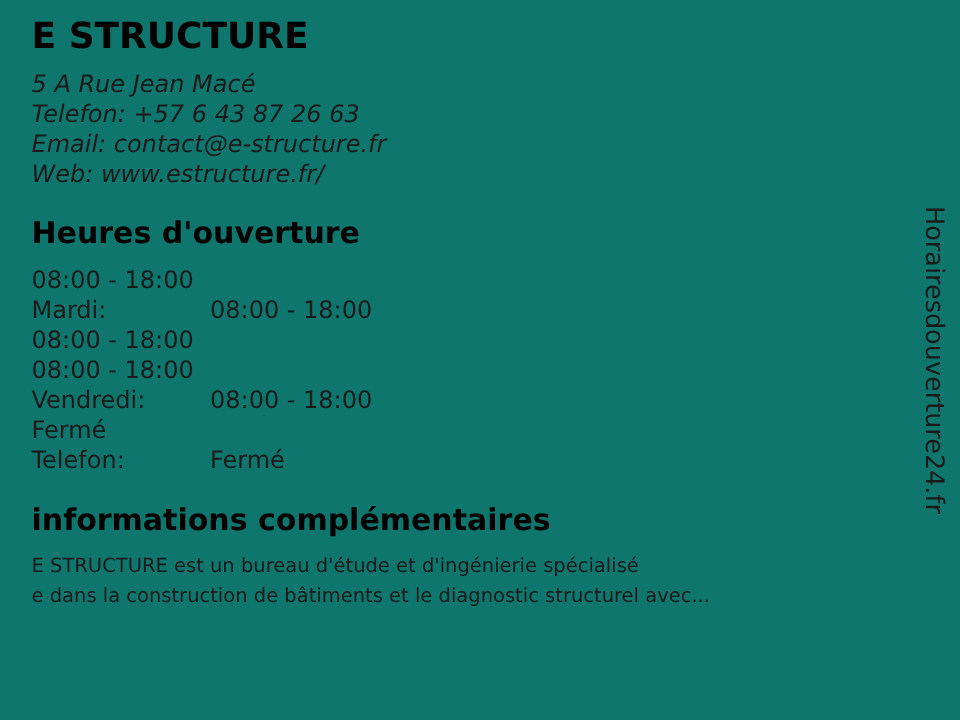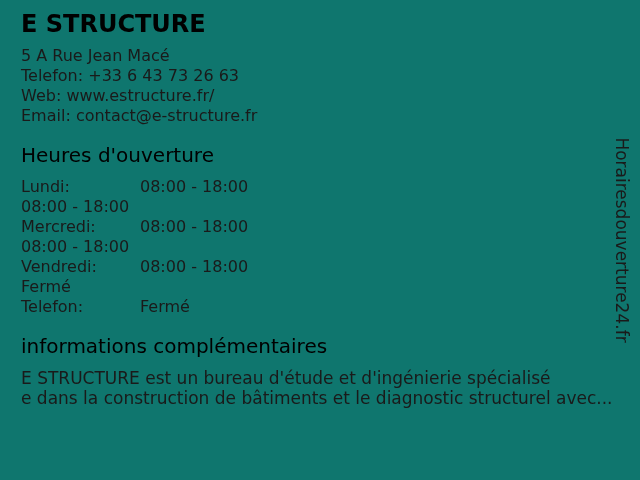--- a/index.html
+++ b/index.html
@@ -25,45 +25,46 @@
   .business-name {
     margin: 0 0 8px 0;
     font-size: 24px;
     line-height: 28px;
     font-weight: 700;
     color: #000000;
   }
   .contact-block {
     font-size: 16px;
     line-height: 20px;
+    font-style: italic;
   }
   .contact-line { white-space: nowrap; }
   .contact-value { }
   .section-heading {
     margin: 17px 0 10px 0;
     font-size: 20px;
     line-height: 24px;
-    font-weight: 400;
+    font-weight: 700;
     color: #000000;
   }
   .hours-table {
     font-size: 16px;
     line-height: 20px;
   }
   .hours-row {
     display: flex;
     flex-direction: row;
   }
   .hours-day {
     flex: 0 0 119px;
     width: 119px;
   }
   .hours-value { }
   .info-block {
-    font-size: 17px;
+    font-size: 13px;
     line-height: 20px;
   }
   .info-line { white-space: nowrap; }
   .watermark {
     position: absolute;
     top: 50%;
     right: 8px;
     transform: translateY(-50%);
     writing-mode: vertical-rl;
     font-size: 17px;
@@ -78,44 +79,43 @@
 <div class="page">
 
   <div class="content">
 
     <h1 class="business-name">E STRUCTURE</h1>
 
     <div class="contact-block">
       <div class="contact-line">5 A Rue Jean Macé</div>
       <div class="contact-line">
         <span>Telefon:</span>
-        <span class="contact-value">+33 6 43 73 26 63</span>
+        <span class="contact-value">+57 6 43 87 26 63</span>
+      </div>
+      <div class="contact-line">
+        <span>Email:</span>
+        <span class="contact-value">contact@e-structure.fr</span>
       </div>
       <div class="contact-line">
         <span>Web:</span>
         <span class="contact-value">www.estructure.fr/</span>
-      </div>
-      <div class="contact-line">
-        <span>Email:</span>
-        <span class="contact-value">contact@e-structure.fr</span>
       </div>
     </div>
 
     <h2 class="section-heading">Heures d'ouverture</h2>
 
     <div class="hours-table">
       <div class="hours-row">
-        <span class="hours-day">Lundi:</span>
         <span class="hours-value">08:00 - 18:00</span>
       </div>
       <div class="hours-row">
+        <span class="hours-day">Mardi:</span>
         <span class="hours-value">08:00 - 18:00</span>
       </div>
       <div class="hours-row">
-        <span class="hours-day">Mercredi:</span>
         <span class="hours-value">08:00 - 18:00</span>
       </div>
       <div class="hours-row">
         <span class="hours-value">08:00 - 18:00</span>
       </div>
       <div class="hours-row">
         <span class="hours-day">Vendredi:</span>
         <span class="hours-value">08:00 - 18:00</span>
       </div>
       <div class="hours-row">

